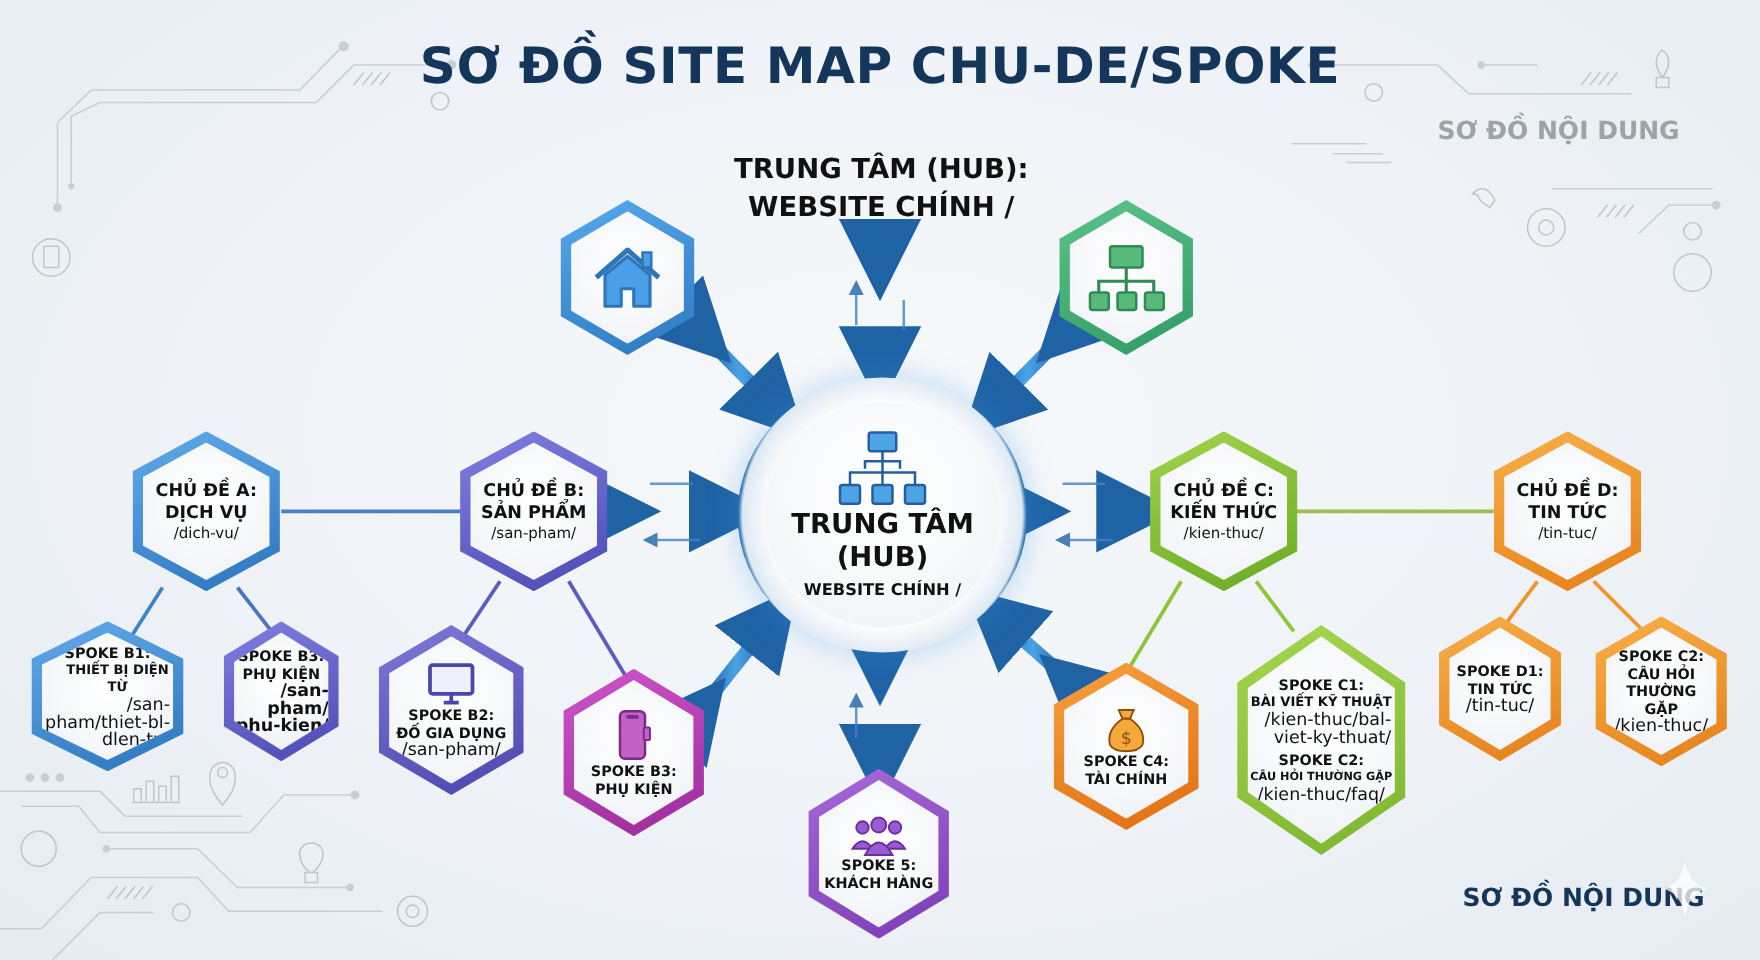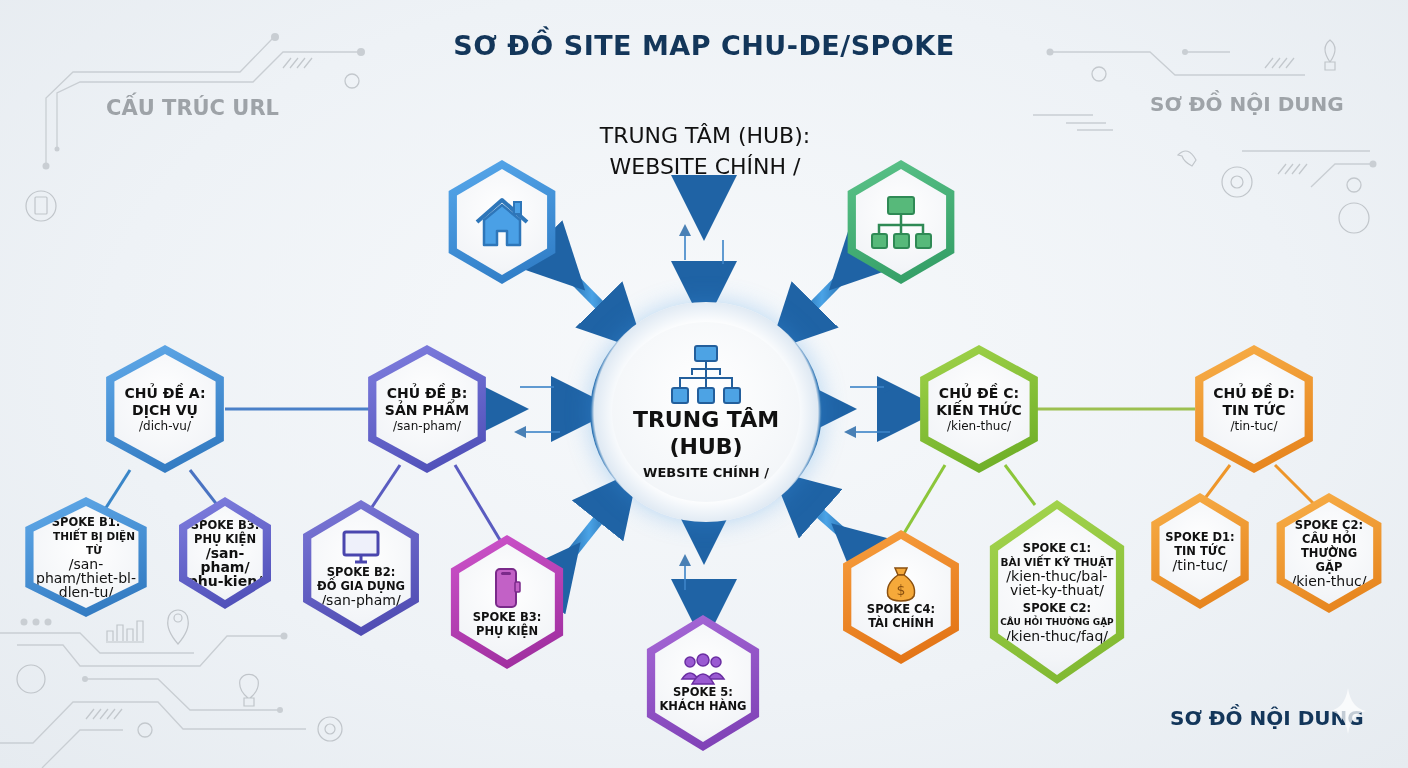--- a/index.html
+++ b/index.html
@@ -6,40 +6,40 @@
   body {
     width:1408px; height:768px; overflow:hidden; position:relative;
     background: radial-gradient(ellipse at 50% 45%, #f7f9fb 0%, #eef2f6 60%, #e6ebf0 100%);
     font-family: "DejaVu Sans", sans-serif;
   }
   .abs { position:absolute; }
   #deco { position:absolute; left:0; top:0; width:1408px; height:768px; }
   #links { position:absolute; left:0; top:0; width:1408px; height:768px; }
   .title {
     position:absolute; left:0; width:1408px; top:30px; text-align:center;
-    font-size:27px; font-weight:bold; color:#13365a; letter-spacing:0.5px;
+    font-size:40px; font-weight:bold; color:#13365a; letter-spacing:0.5px;
   }
   .side-title { position:absolute; color:#9ea3a8; font-weight:bold; text-align:center; }
   .hub-heading {
     position:absolute; left:540px; top:120px; width:330px; text-align:center;
-    font-size:22px; font-weight:normal; color:#111; line-height:31px;
+    font-size:22px; font-weight:bold; color:#111; line-height:31px;
   }
   .hex {
     position:absolute;
     clip-path: polygon(50% 0%, 96% 25%, 96% 75%, 50% 100%, 4% 75%, 4% 25%);
   }
   .hex-inner {
     position:absolute; left:9px; top:9px; right:9px; bottom:9px;
     clip-path: polygon(50% 0%, 96% 25%, 96% 75%, 50% 100%, 4% 75%, 4% 25%);
     background: radial-gradient(circle at 50% 40%, #ffffff 0%, #f3f5f8 70%, #e7ebf0 100%);
     display:flex; flex-direction:column; align-items:center; justify-content:center;
     text-align:center; color:#111;
   }
   .t1 { font-weight:bold; font-size:14px; line-height:17px; }
-  .t2 { font-size:12px; line-height:15px; }
+  .t2 { font-size:12px; line-height:15px;text-align:right; }
   .sm .t1 { font-size:11.5px; line-height:14px; }
   .sm .t2 { font-size:14px; line-height:14px; }
   .hub-ring {
     position:absolute; left:590px; top:302px; width:232px; height:220px; border-radius:50%;
     background: radial-gradient(circle, #ffffff 55%, #dfe9f3 70%, #2d74b4 72%, #1d5d9a 80%, #5fa6dd 84%, rgba(255,255,255,0) 86%);
     box-shadow: 0 0 24px rgba(60,150,230,0.35);
   }
   .hub-inner {
     position:absolute; left:612px; top:322px; width:188px; height:180px; border-radius:50%;
     background: radial-gradient(circle at 50% 40%, #ffffff 0%, #f2f5f8 80%, #e3e9ef 100%);
@@ -151,21 +151,20 @@
     <line x1="850" y1="387" x2="890" y2="387" marker-end="url(#ah)"></line>
     <line x1="890" y1="432" x2="850" y2="432" marker-end="url(#ah)"></line>
     <line x1="685" y1="260" x2="685" y2="230" marker-end="url(#ah)"></line>
     <line x1="723" y1="240" x2="723" y2="270" marker-end="url(#ah)"></line>
     <line x1="685" y1="590" x2="685" y2="560" marker-end="url(#ah)"></line>
   </g>
 </svg>
 
 <div class="title">SƠ ĐỒ SITE MAP CHU-DE/SPOKE</div>
 <div class="side-title" style="left:100px; top:96px; width:185px;">
-  <div style="font-size:21px;">CẤU TRÚC URL</div>
 </div>
 <div class="side-title" style="left:1150px; top:92px; font-size:20px;">SƠ ĐỒ NỘI DUNG</div>
 
 <div class="hub-heading">
   <div>TRUNG TÂM (HUB):</div>
   <div>WEBSITE CHÍNH /</div>
 </div>
 
 <div class="hex" style="left:444px; top:160px; width:116px; height:124px; background:linear-gradient(160deg,#58a9ec,#2b78c2);">
   <div class="hex-inner">

